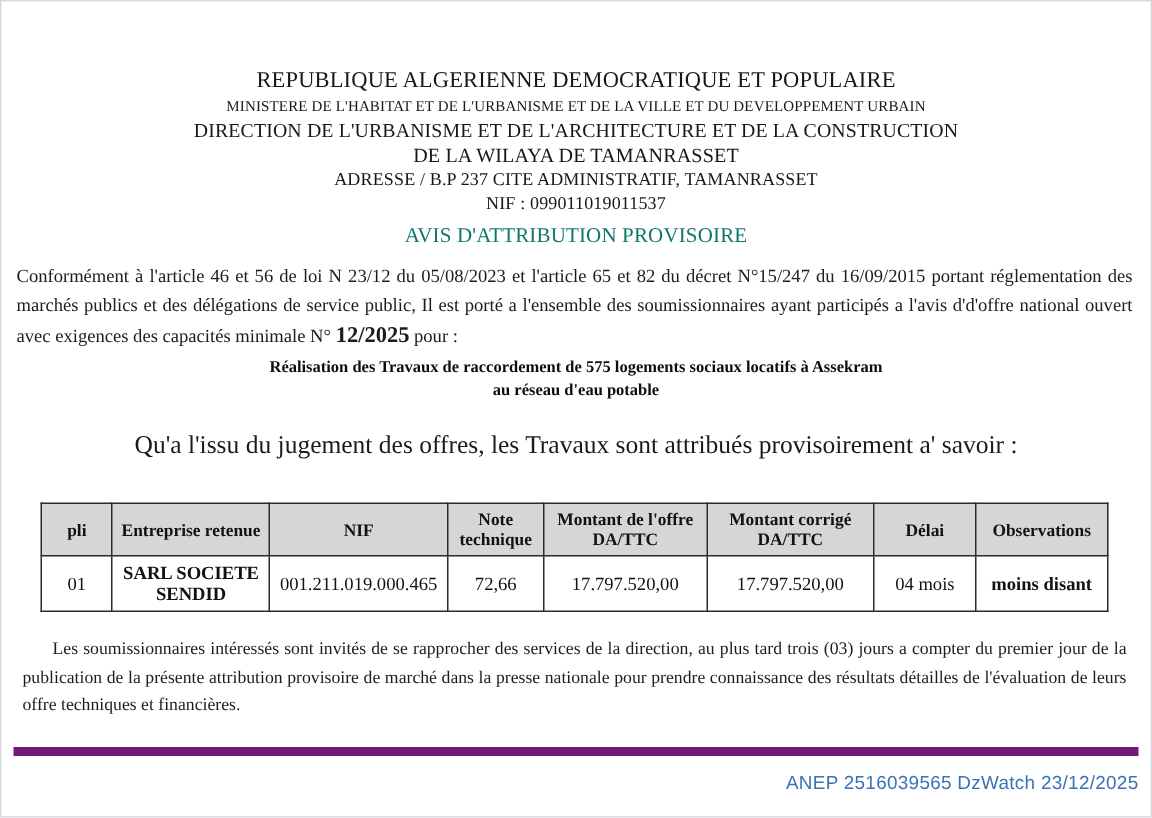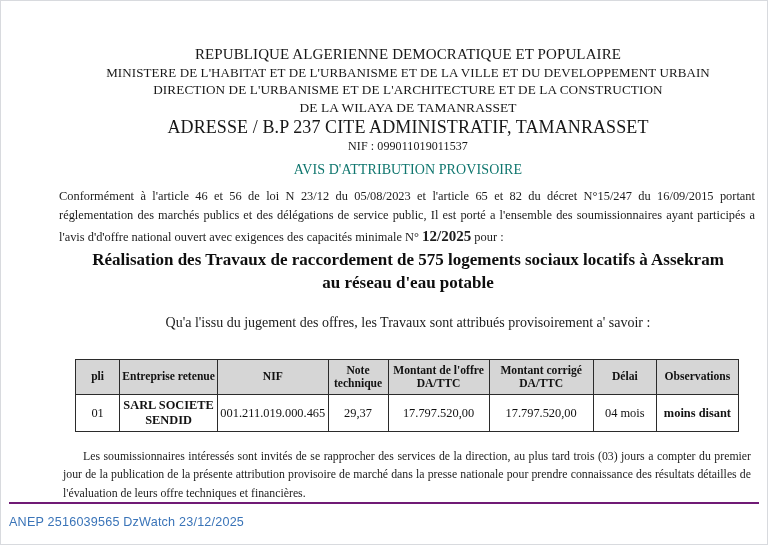--- a/index.html
+++ b/index.html
@@ -24,40 +24,39 @@
     border: 1px solid #d8dade;
     padding: 0;
   }
   .page-inner {
     position: absolute;
     left: 8px;
     top: 6px;
     right: 8px;
     bottom: 40px;
     box-sizing: border-box;
-    margin-left: 48px;
   }
 
   
   .org-header {
     text-align: center;
     padding-top: 38px;
     line-height: 1.30;
   }
   .org-line {
     font-size: 14.2px;
     letter-spacing: 0.1px;
     white-space: nowrap;
     color: #171717;
   }
   .org-line.l1 { font-size: 15.0px; }
-  .org-line.l2 { font-size: 13.0px; }
+  .org-line.l2 { font-size: 10px; }
   .org-line.l3 { font-size: 13.2px; }
   .org-line.l4 { font-size: 13.4px; }
-  .org-line.l5 { font-size: 18px; }
+  .org-line.l5 { font-size: 12px; }
   .org-line.l6 { font-size: 12px; }
 
   .notice-title {
     text-align: center;
     font-size: 14px;
     margin-top: 7px;
     color: #0f766e;
     letter-spacing: 0.1px;
   }
 
@@ -74,29 +73,29 @@
     padding: 0 4px 0 2px;
   }
   .num-strong {
     font-weight: bold;
     font-size: 15px;
   }
 
   .works-title {
     text-align: center;
     font-weight: bold;
-    font-size: 17px;
+    font-size: 11px;
     line-height: 1.35;
     margin-top: 2px;
     color: #0e0e0e;
   }
 
   .award-line {
     text-align: center;
-    font-size: 14px;
+    font-size: 17px;
     margin-top: 20px;
     color: #1a1a1a;
   }
 
   
   .table-wrap {
     margin-top: 17px;
     padding: 11px 20px 0 18px;
   }
   table.award-table {
@@ -154,24 +153,24 @@
     color: #1c1c1c;
   }
 
   
   .footer-band {
     position: absolute;
     left: 8px;
     right: 8px;
     bottom: 4px;
     height: 36px;
-    border-top: 2px solid #701a75;
+    border-top: 6px solid #701a75;
     display: flex;
     align-items: center;
-    justify-content: flex-start;
+    justify-content: flex-end;
   }
   .footer-text {
     font-family: "Liberation Sans", "DejaVu Sans", sans-serif;
     font-size: 12.6px;
     color: #3a74b8;
     letter-spacing: 0.2px;
   }
 </style>
 </head>
 <body>
@@ -233,21 +232,21 @@
           </tr>
         </thead>
         <tbody>
           <tr>
             <td class="plain-cell">01</td>
             <td class="bold-cell">
               <span>SARL SOCIETE</span><br>
               <span>SENDID</span>
             </td>
             <td class="nif-cell">001.211.019.000.465</td>
-            <td class="plain-cell">29,37</td>
+            <td class="plain-cell">72,66</td>
             <td class="plain-cell">17.797.520,00</td>
             <td class="big-cell">17.797.520,00</td>
             <td class="plain-cell">04 mois</td>
             <td class="obs-cell">moins disant</td>
           </tr>
         </tbody>
       </table>
     </div>
 
     <div class="closing">

